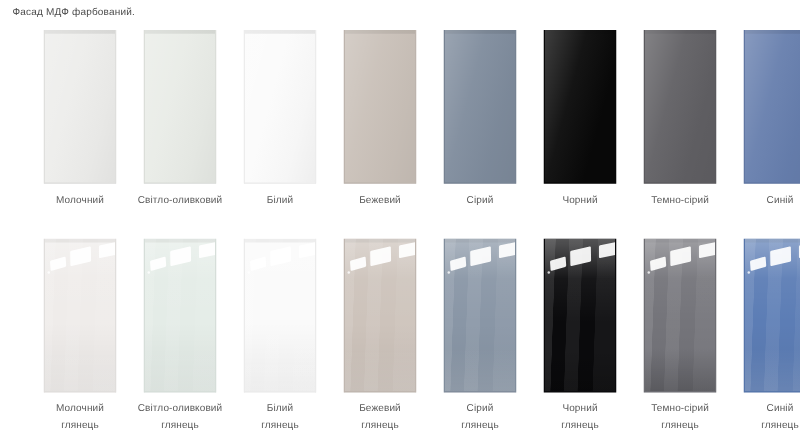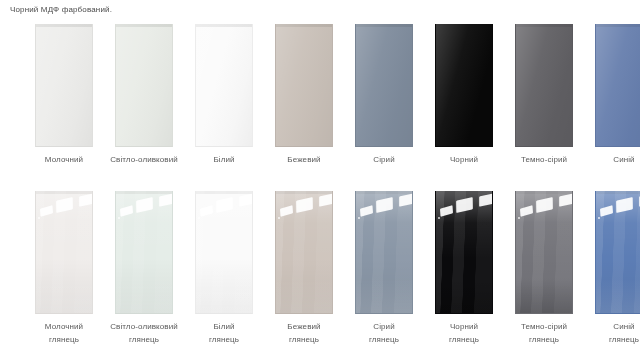--- a/index.html
+++ b/index.html
@@ -132,21 +132,21 @@
     line-height: 13px;
     color: #5a5a5a;
     letter-spacing: 0.1px;
   }
 </style>
 </head>
 <body>
 
 <div class="page">
 
-  <div class="page-title">Чорний МДФ фарбований.</div>
+  <div class="page-title">Фасад МДФ фарбований.</div>
 
   <div class="grid grid-row1" id="row0">
       <div class="cell">
         <div class="swatch-wrap">
           <div class="swatch" style="background: rgb(237, 237, 235);">
             <div class="top-edge"></div>
             <div class="sheen"></div>
           </div>
         </div>
         <div class="caption">

